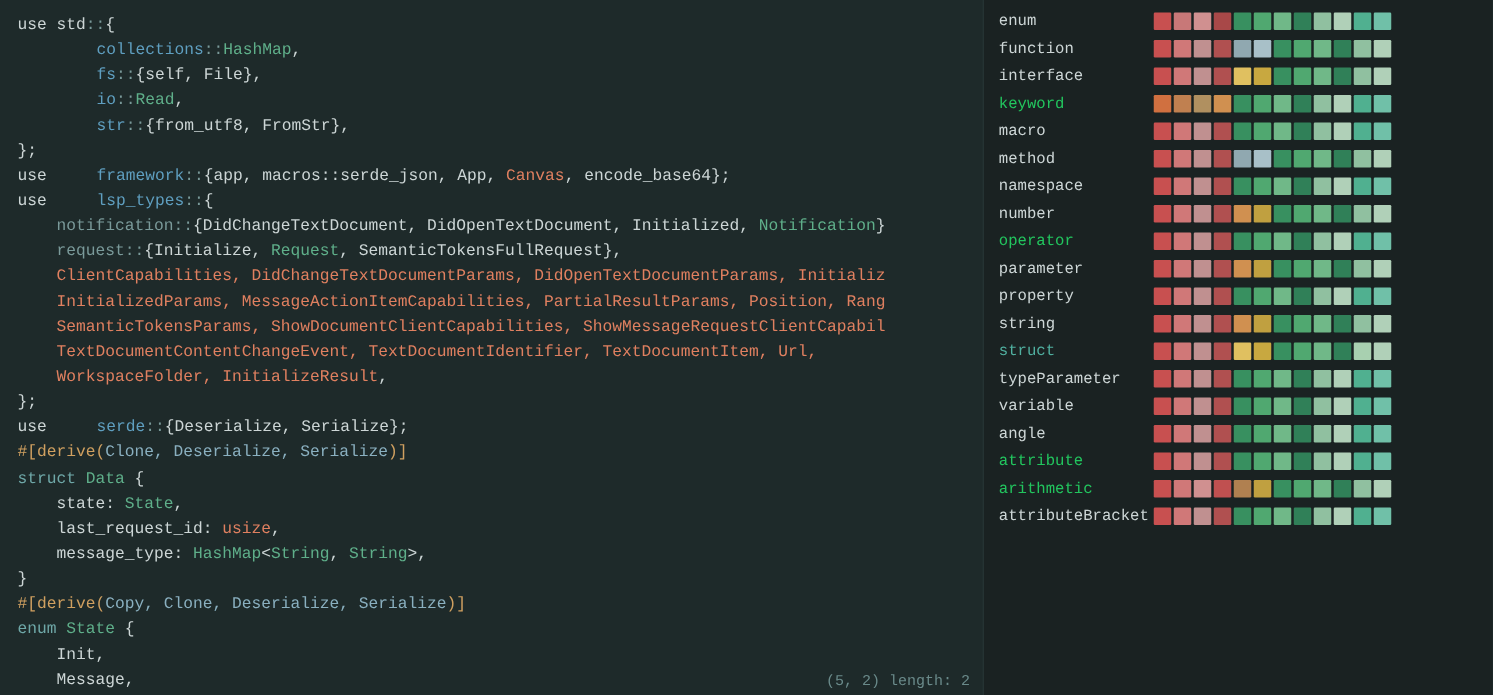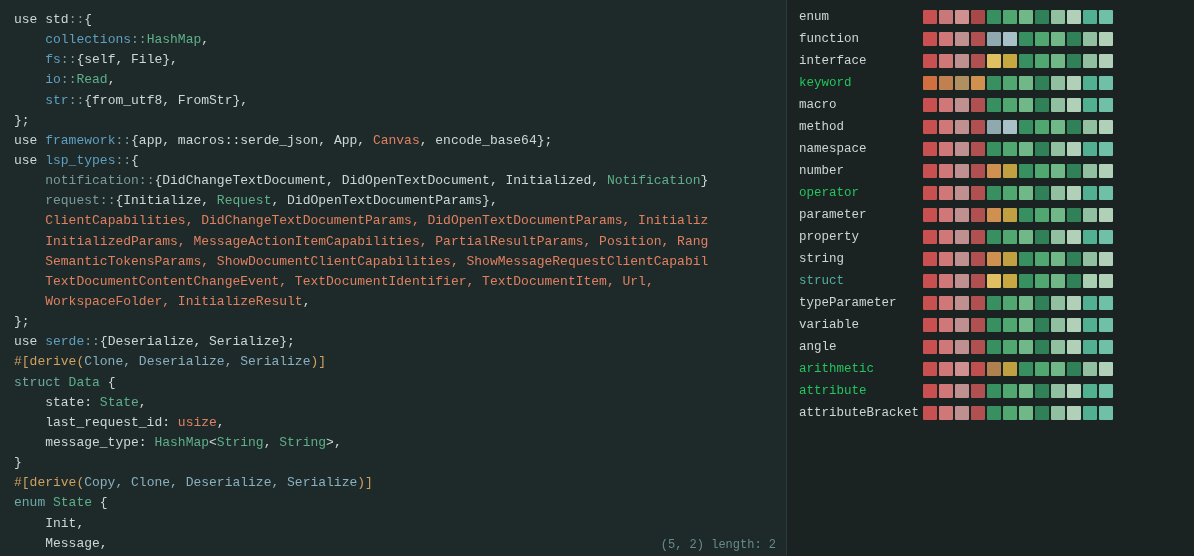--- a/index.html
+++ b/index.html
@@ -28,21 +28,21 @@
       position: absolute;
       bottom: 0;
       right: 0;
       padding: 4px 10px;
       color: #6a8a8a;
       font-size: 12px;
     }
     .kw-use { color: #cdd6d6; }
     .type { color: #5faf8a; }
     .highlight-orange { color: #e08060; }
-    .highlight-blue { color: #5f9fc0; }
+    .highlight-blue { color: #5f9fc0; margin-left: 32px; }
     .dim { color: #7a9a9a; }
     .derive { color: #8ab0c0; }
     .plain { color: #cdd6d6; }
     .struct-kw { color: #6fa8a8; }
     .enum-kw { color: #6fa8a8; }
     .attr { color: #d0a060; }
 
     
     #right-panel {
       width: 408px;
@@ -91,21 +91,21 @@
       <div class="code-line"><span class="kw-use">use </span><span class="plain">std</span><span class="dim">::</span><span class="plain">{</span></div>
       <div class="code-line"><span class="plain">    </span><span class="highlight-blue">collections</span><span class="dim">::</span><span class="type">HashMap</span><span class="plain">,</span></div>
       <div class="code-line"><span class="plain">    </span><span class="highlight-blue">fs</span><span class="dim">::</span><span class="plain">{self, File}</span><span class="plain">,</span></div>
       <div class="code-line"><span class="plain">    </span><span class="highlight-blue">io</span><span class="dim">::</span><span class="type">Read</span><span class="plain">,</span></div>
       <div class="code-line"><span class="plain">    </span><span class="highlight-blue">str</span><span class="dim">::</span><span class="plain">{from_utf8, FromStr}</span><span class="plain">,</span></div>
       <div class="code-line"><span class="plain">};</span></div>
       <div class="code-line"><span class="plain"></span></div>
       <div class="code-line"><span class="kw-use">use </span><span class="highlight-blue">framework</span><span class="dim">::</span><span class="plain">{app, macros::serde_json, App, </span><span class="highlight-orange">Canvas</span><span class="plain">, encode_base64}</span><span class="plain">;</span></div>
       <div class="code-line"><span class="kw-use">use </span><span class="highlight-blue">lsp_types</span><span class="dim">::</span><span class="plain">{</span></div>
       <div class="code-line"><span class="plain">    </span><span class="dim">notification</span><span class="dim">::</span><span class="plain">{DidChangeTextDocument, DidOpenTextDocument, Initialized, </span><span class="type">Notification</span><span class="plain">}</span></div>
-      <div class="code-line"><span class="plain">    </span><span class="dim">request</span><span class="dim">::</span><span class="plain">{Initialize, </span><span class="type">Request</span><span class="plain">, DidOpenTextDocumentParams}</span><span class="plain">,</span></div>
+      <div class="code-line"><span class="plain">    </span><span class="dim">request</span><span class="dim">::</span><span class="plain">{Initialize, </span><span class="type">Request</span><span class="plain">, SemanticTokensFullRequest}</span><span class="plain">,</span></div>
       <div class="code-line"><span class="plain">    </span><span class="highlight-orange">ClientCapabilities, DidChangeTextDocumentParams, DidOpenTextDocumentParams, Initializ</span></div>
       <div class="code-line"><span class="plain">    </span><span class="highlight-orange">InitializedParams, MessageActionItemCapabilities, PartialResultParams, Position, Rang</span></div>
       <div class="code-line"><span class="plain">    </span><span class="highlight-orange">SemanticTokensParams, ShowDocumentClientCapabilities, ShowMessageRequestClientCapabil</span></div>
       <div class="code-line"><span class="plain">    </span><span class="highlight-orange">TextDocumentContentChangeEvent, TextDocumentIdentifier, TextDocumentItem, Url,</span></div>
       <div class="code-line"><span class="plain">    </span><span class="highlight-orange">WorkspaceFolder, InitializeResult</span><span class="plain">,</span></div>
       <div class="code-line"><span class="plain">};</span></div>
       <div class="code-line"><span class="kw-use">use </span><span class="highlight-blue">serde</span><span class="dim">::</span><span class="plain">{Deserialize, Serialize}</span><span class="plain">;</span></div>
       <div class="code-line"><span class="plain"></span></div>
       <div class="code-line"><span class="attr">#[derive(</span><span class="derive">Clone, Deserialize, Serialize</span><span class="attr">)]</span></div>
       <div class="code-line"><span class="struct-kw">struct </span><span class="type">Data</span><span class="plain"> {</span></div>
@@ -392,54 +392,54 @@
           <div class="swatch" style="background-color: rgb(80, 168, 112);"></div>
           <div class="swatch" style="background-color: rgb(112, 184, 136);"></div>
           <div class="swatch" style="background-color: rgb(48, 128, 88);"></div>
           <div class="swatch" style="background-color: rgb(144, 192, 160);"></div>
           <div class="swatch" style="background-color: rgb(176, 208, 184);"></div>
           <div class="swatch" style="background-color: rgb(80, 176, 144);"></div>
           <div class="swatch" style="background-color: rgb(112, 192, 168);"></div>
         </div>
       </div>
       <div class="token-row">
+        <span class="token-name orange">attribute</span>
+        <div class="swatches">
+          <div class="swatch" style="background-color: rgb(200, 80, 80);"></div>
+          <div class="swatch" style="background-color: rgb(208, 120, 120);"></div>
+          <div class="swatch" style="background-color: rgb(192, 144, 144);"></div>
+          <div class="swatch" style="background-color: rgb(176, 80, 80);"></div>
+          <div class="swatch" style="background-color: rgb(56, 144, 96);"></div>
+          <div class="swatch" style="background-color: rgb(80, 168, 112);"></div>
+          <div class="swatch" style="background-color: rgb(112, 184, 136);"></div>
+          <div class="swatch" style="background-color: rgb(48, 128, 88);"></div>
+          <div class="swatch" style="background-color: rgb(144, 192, 160);"></div>
+          <div class="swatch" style="background-color: rgb(176, 208, 184);"></div>
+          <div class="swatch" style="background-color: rgb(80, 176, 144);"></div>
+          <div class="swatch" style="background-color: rgb(112, 192, 168);"></div>
+        </div>
+      </div>
+      <div class="token-row">
         <span class="token-name orange">arithmetic</span>
         <div class="swatches">
           <div class="swatch" style="background-color: rgb(200, 80, 80);"></div>
           <div class="swatch" style="background-color: rgb(208, 120, 120);"></div>
           <div class="swatch" style="background-color: rgb(208, 144, 144);"></div>
           <div class="swatch" style="background-color: rgb(192, 80, 80);"></div>
           <div class="swatch" style="background-color: rgb(176, 128, 80);"></div>
           <div class="swatch" style="background-color: rgb(192, 160, 64);"></div>
           <div class="swatch" style="background-color: rgb(56, 144, 96);"></div>
           <div class="swatch" style="background-color: rgb(80, 168, 112);"></div>
           <div class="swatch" style="background-color: rgb(112, 184, 136);"></div>
           <div class="swatch" style="background-color: rgb(48, 128, 88);"></div>
           <div class="swatch" style="background-color: rgb(144, 192, 160);"></div>
           <div class="swatch" style="background-color: rgb(176, 208, 184);"></div>
         </div>
       </div>
       <div class="token-row">
-        <span class="token-name orange">attribute</span>
-        <div class="swatches">
-          <div class="swatch" style="background-color: rgb(200, 80, 80);"></div>
-          <div class="swatch" style="background-color: rgb(208, 120, 120);"></div>
-          <div class="swatch" style="background-color: rgb(192, 144, 144);"></div>
-          <div class="swatch" style="background-color: rgb(176, 80, 80);"></div>
-          <div class="swatch" style="background-color: rgb(56, 144, 96);"></div>
-          <div class="swatch" style="background-color: rgb(80, 168, 112);"></div>
-          <div class="swatch" style="background-color: rgb(112, 184, 136);"></div>
-          <div class="swatch" style="background-color: rgb(48, 128, 88);"></div>
-          <div class="swatch" style="background-color: rgb(144, 192, 160);"></div>
-          <div class="swatch" style="background-color: rgb(176, 208, 184);"></div>
-          <div class="swatch" style="background-color: rgb(80, 176, 144);"></div>
-          <div class="swatch" style="background-color: rgb(112, 192, 168);"></div>
-        </div>
-      </div>
-      <div class="token-row">
         <span class="token-name plain">attributeBracket</span>
         <div class="swatches">
           <div class="swatch" style="background-color: rgb(200, 80, 80);"></div>
           <div class="swatch" style="background-color: rgb(208, 120, 120);"></div>
           <div class="swatch" style="background-color: rgb(192, 144, 144);"></div>
           <div class="swatch" style="background-color: rgb(176, 80, 80);"></div>
           <div class="swatch" style="background-color: rgb(56, 144, 96);"></div>
           <div class="swatch" style="background-color: rgb(80, 168, 112);"></div>
           <div class="swatch" style="background-color: rgb(112, 184, 136);"></div>
           <div class="swatch" style="background-color: rgb(48, 128, 88);"></div>

